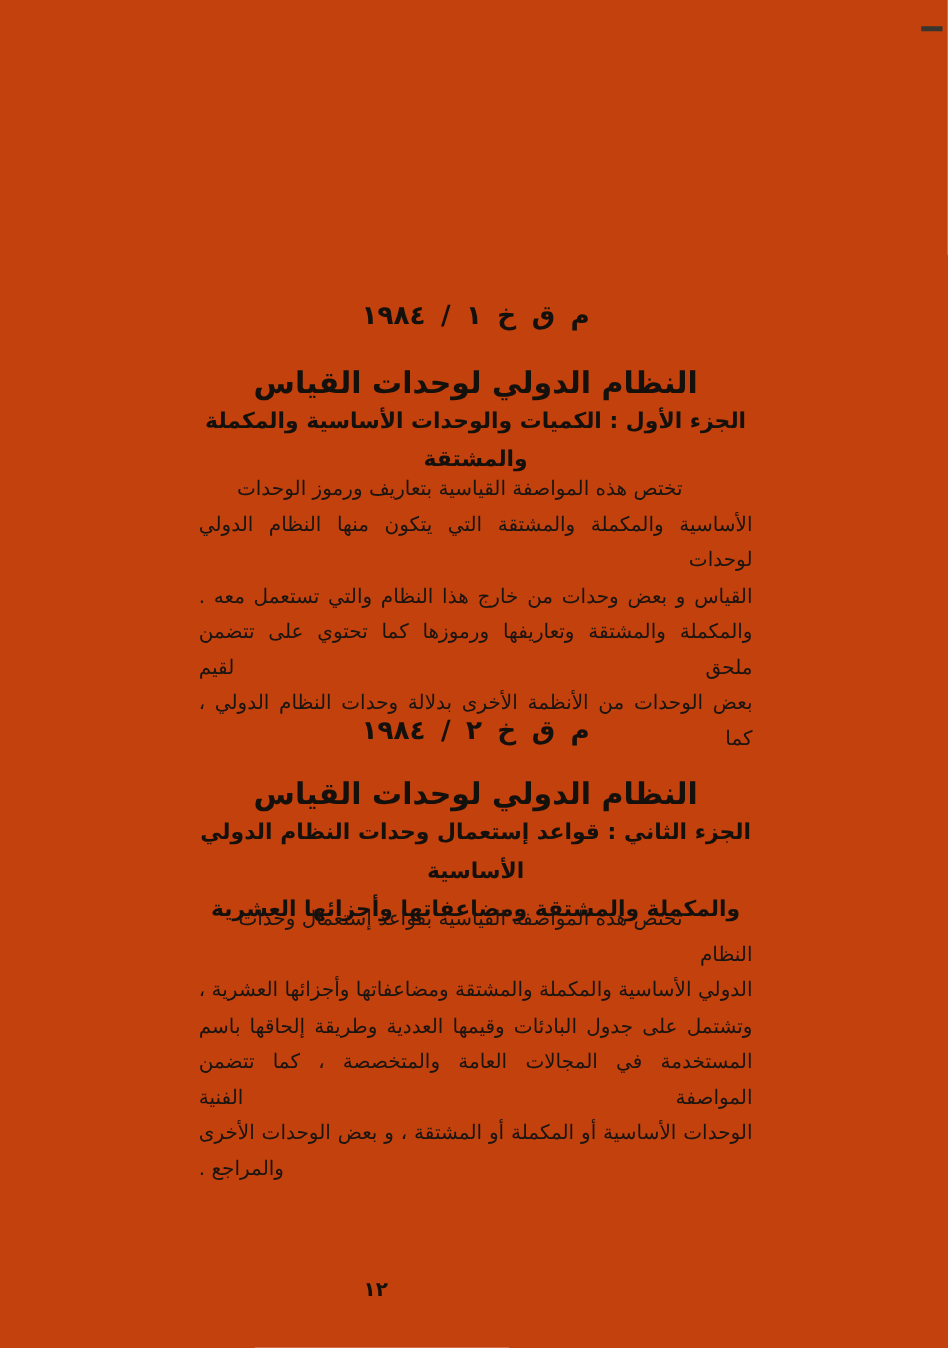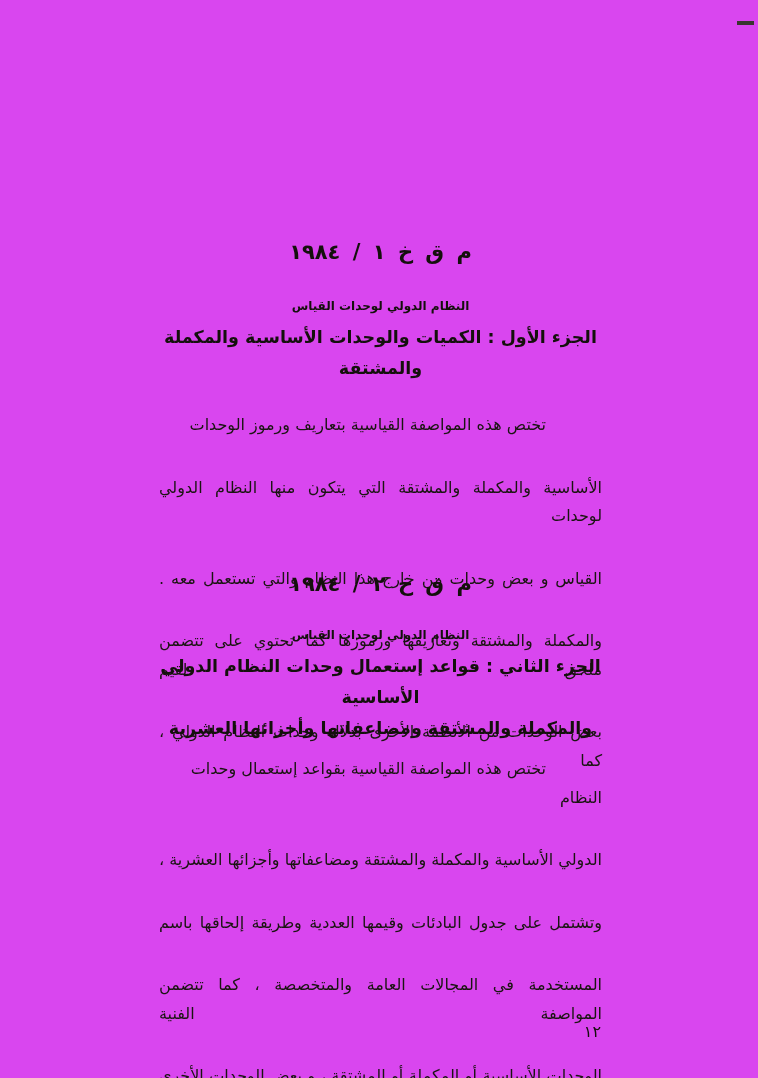--- a/index.html
+++ b/index.html
@@ -5,21 +5,21 @@
   html, body { margin: 0; padding: 0; }
   body {
     width: 758px; height: 1078px;
     background: #ffffff;
     font-family: "DejaVu Sans", sans-serif;
     color: #1a1511;
   }
   .page {
     position: relative;
     width: 758px; height: 1078px;
-    background: #d946ef;
+    background: #c2410c;
     overflow: hidden;
   }
   .corner-dash {
     position: absolute;
     left: 737px; top: 21px;
     width: 17px; height: 4px;
     background: #3a362f;
   }
   .b {
     position: absolute;
@@ -31,42 +31,41 @@
     font-weight: bold;
     text-align: center;
     word-spacing: 5px;
     color: #14100c;
   }
   .title-block {
     text-align: center;
     font-weight: bold;
     color: #14100c;
   }
-  .title-line    { font-size: 12px;   line-height: 31px; }
+  .title-line    { font-size: 24px;   line-height: 31px; }
   .subtitle-line { font-size: 17.5px; line-height: 31px; }
   .para { font-size: 16px; line-height: 28.5px; }
   .ln {
     text-align: justify;
     text-align-last: justify;
-    margin-top: 34px;
   }
   .ln.first {
     text-indent: 56px;
     text-align: right;
     text-align-last: right;
   }
   .ln.end-r { text-align: right; text-align-last: right; }
   .ln.end-l { text-align: left;  text-align-last: left; }
   .pagenum {
     position: absolute;
     left: 0; top: 1022px;
     width: 601px;
-    text-align: right;
+    text-align: center;
     font-size: 16px;
-    font-weight: normal;
+    font-weight: bold;
     direction: rtl;
     color: #14100c;
   }
 </style>
 </head>
 <body>
 
 <div class="page">
 
   <div class="corner-dash"></div>

